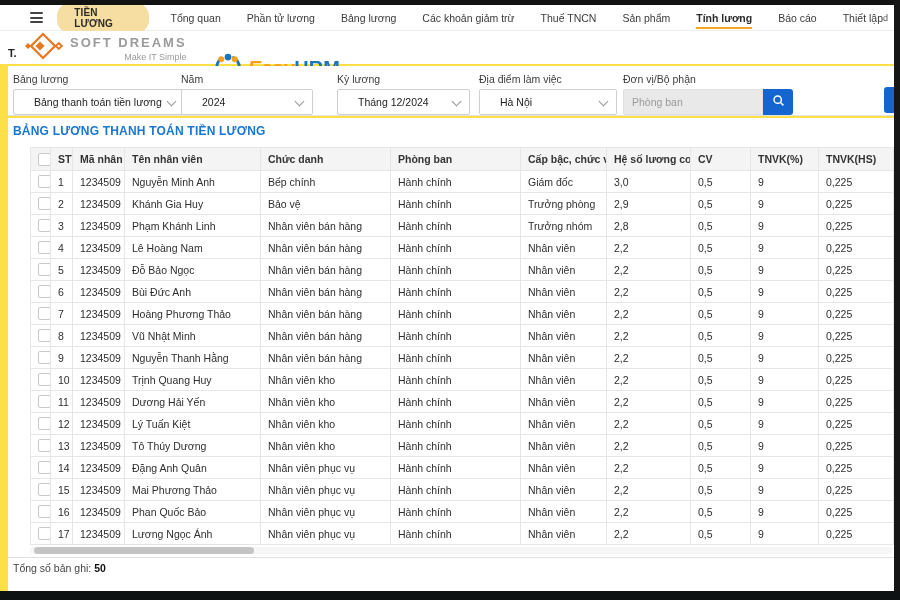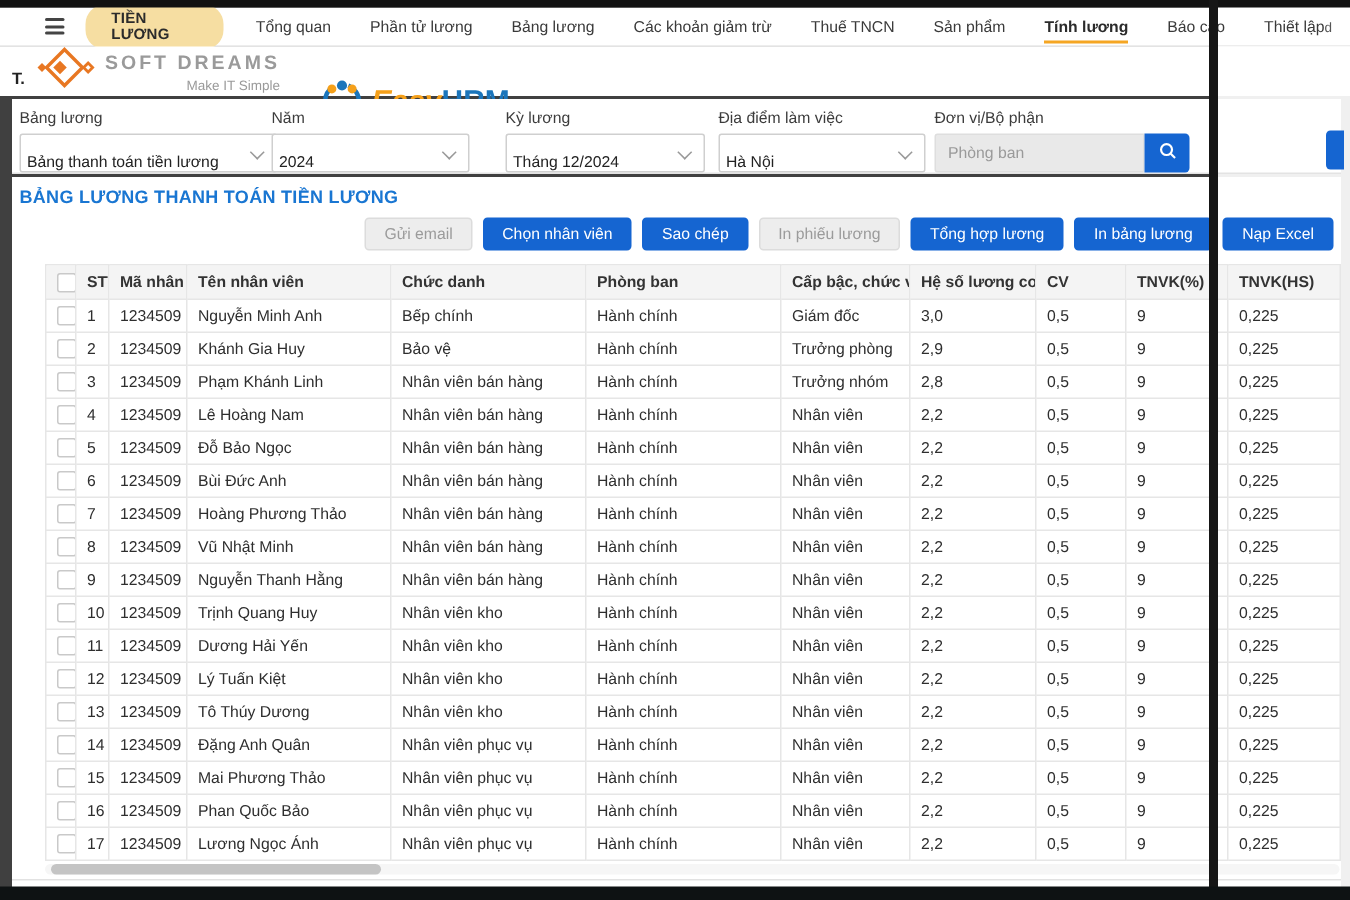--- a/index.html
+++ b/index.html
@@ -1,18 +1,18 @@
 <!DOCTYPE html>
 <html><head>
 <meta charset="utf-8">
 <style>
   * { margin:0; padding:0; box-sizing:border-box; }
   html,body { width:900px; height:600px; overflow:hidden; background:#F0F0F0;
     font-family:"Liberation Sans", sans-serif; }
-  .screen { position:relative; width:812px; height:600px; background:#404040; }
+  .screen { position:relative; width:900px; height:600px; background:#fde047; }
 
   
   .strip-top    { position:absolute; left:0; top:0; width:900px; height:5px; background:#121212; z-index:50; }
   .strip-right  { position:absolute; right:0; top:0; width:6px; height:600px; background:#161616; z-index:50; }
   .strip-bottom { position:absolute; left:0; bottom:0; width:900px; height:9px; background:#0E1213; z-index:50; }
 
   
   .topnav { position:absolute; left:0; top:5px; width:900px; height:26px; background:#fff;
     display:flex; align-items:center; border-bottom:1px solid #ededed; }
   .hamburger { margin-left:30px; width:15px; height:11px; display:flex; flex-direction:column;
@@ -37,21 +37,21 @@
   .hrm-text { font-size:20px; font-weight:bold; font-style:italic; }
   .hrm-text .easy { color:#F5A01A; }
   .hrm-text .hrm { color:#1B75BB; font-style:normal; }
 
   
   .filter-panel { position:absolute; left:8px; top:66px; width:886px; height:50px; background:#fff;
     border-bottom:1px solid #e3e3e3; }
   .fgroup { position:absolute; top:7px; }
   .flabel { font-size:10.5px; color:#3c3c3c; margin-bottom:4px; display:block; }
   .fselect { height:26px; border:1px solid #cfcfcf; border-radius:2px; background:#fff;
-    display:flex; align-items:flex-end; font-size:10.5px; color:#222; padding:0 22px 0 4px;
+    display:flex; align-items:center; font-size:10.5px; color:#222; padding:0 22px 0 20px;
     position:relative; cursor:pointer; white-space:nowrap; }
   .chev { position:absolute; right:9px; top:8px; width:7px; height:7px;
     border-right:1.5px solid #999; border-bottom:1.5px solid #999; transform:rotate(45deg); }
   .fg-bl   { left:5px;  } .fg-bl  .fselect { width:172px; }
   .fg-nam  { left:173px;} .fg-nam .fselect { width:132px; }
   .fg-ky   { left:329px;} .fg-ky  .fselect { width:133px; }
   .fg-dia  { left:471px;} .fg-dia .fselect { width:138px; }
   .fg-don  { left:615px;}
   .fsearch-wrap { display:flex; }
   .finput { width:140px; height:26px; background:#E9E9E9; border:1px solid #dedede;
@@ -199,36 +199,20 @@
         <span>Hà Nội</span>
         <span class="chev"></span>
       </div>
     </div>
     <div class="edge-btn"></div>
   </section>
 
   <section class="main-panel">
     <h1 class="page-title">BẢNG LƯƠNG THANH TOÁN TIỀN LƯƠNG</h1>
 
-    <div class="toolbar">
-
-        <button class="tbtn muted">Gửi email</button>
-
-        <button class="tbtn primary">Chọn nhân viên</button>
-
-        <button class="tbtn primary">Sao chép</button>
-
-        <button class="tbtn muted">In phiếu lương</button>
-
-        <button class="tbtn primary">Tổng hợp lương</button>
-
-        <button class="tbtn primary">In bảng lương</button>
-
-        <button class="tbtn primary">Nạp Excel</button>
-      </div>
 
     <table class="grid">
       <colgroup>
         <col class="c0">
           <col class="c1">
           <col class="c2">
           <col class="c3">
           <col class="c4">
           <col class="c5">
         <col class="c6">

